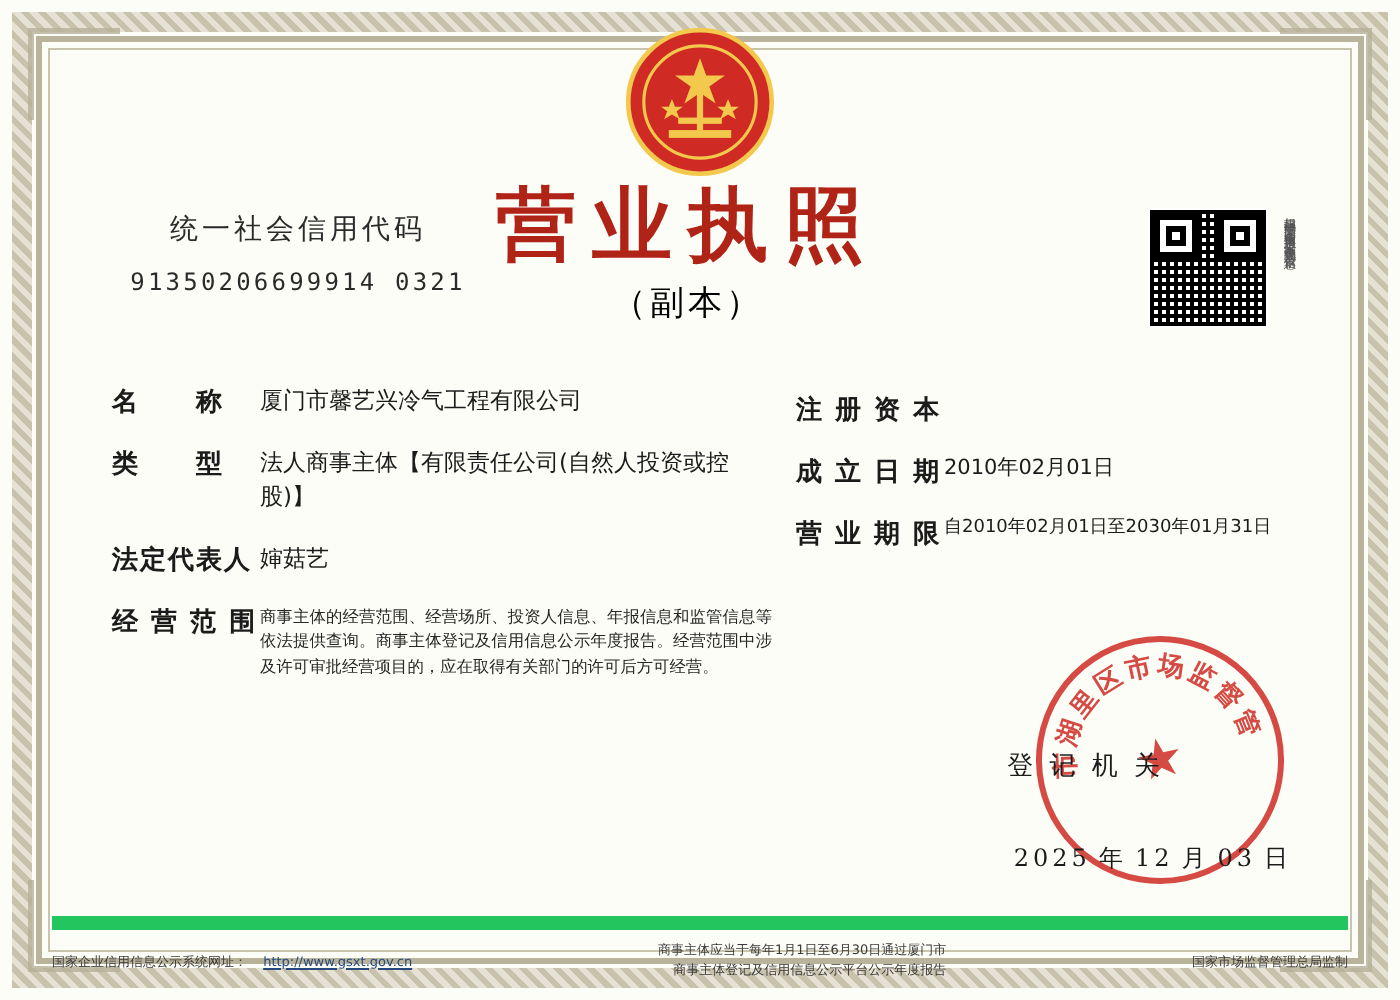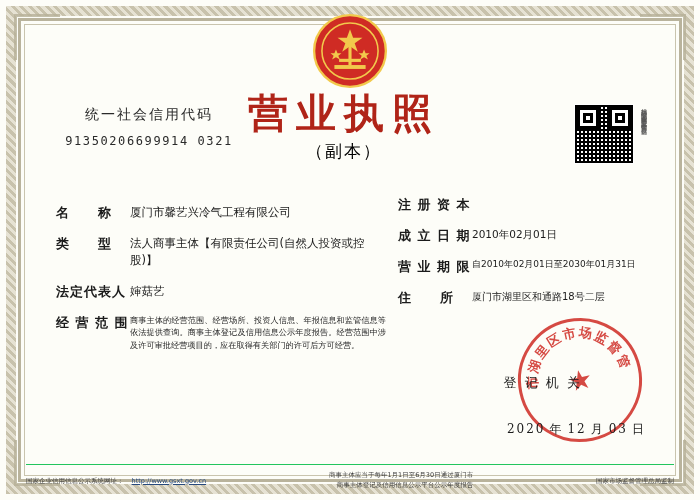--- a/index.html
+++ b/index.html
@@ -149,21 +149,21 @@
     color: #555;
     writing-mode: vertical-rl;
     height: 58px;
     letter-spacing: .5px;
   }
 
   
   .fields {
     position: absolute;
     left: 56px;
-    top: 204px;
+    top: 192px;
     width: 330px;
   }
   .fields-right {
     position: absolute;
     left: 398px;
     top: 196px;
     width: 250px;
   }
   .row {
     display: flex;
@@ -259,21 +259,21 @@
     position: absolute;
     left: 26px;
     right: 26px;
     bottom: 6px;
     height: 26px;
     display: flex;
     align-items: center;
     justify-content: space-between;
     font-size: 6.5px;
     color: #3a3a3a;
-    border-top: 1px solid #22c55e;
+    border-top: 7px solid #22c55e;
     padding-top: 3px;
   }
   .footer-left { white-space: nowrap; }
   .footer-left .url { margin-left: 6px; color: #26497d; text-decoration: underline; }
   .footer-center { text-align: right; line-height: 1.5; }
   .footer-right { white-space: nowrap; }
 </style>
 </head>
 <body>
 
@@ -340,41 +340,37 @@
       <div class="label sp4">注 册 资 本</div>
     </div>
     <div class="row">
       <div class="label sp4">成 立 日 期</div>
       <div class="value mono">2010年02月01日</div>
     </div>
     <div class="row">
       <div class="label sp4">营 业 期 限</div>
       <div class="value mono" style="font-size:9px">自2010年02月01日至2030年01月31日</div>
     </div>
-    <div class="row">
-      <div class="label sp4">住　　所</div>
-      <div class="value" style="font-size:10px">厦门市湖里区和通路18号二层</div>
-    </div>
   </div>
 
   <div class="seal">
     <svg class="seal-text" viewBox="0 0 118 118">
       <defs>
         <path id="sealArc" d="M 16,59 A 43,43 0 1 1 102,59" fill="none"></path>
       </defs>
       <text>
         <textPath href="#sealArc" startOffset="50%" text-anchor="middle">厦门市湖里区市场监督管理局</textPath>
       </text>
     </svg>
     <div class="seal-star">★</div>
   </div>
 
   <div class="authority">登 记 机 关</div>
   <div class="issue-date">
-    <span>2020</span><span>年</span><span>12</span><span>月</span><span>03</span><span>日</span>
+    <span>2025</span><span>年</span><span>12</span><span>月</span><span>03</span><span>日</span>
   </div>
 
   <div class="footer">
     <div class="footer-left">
       <span>国家企业信用信息公示系统网址：</span>
       <span class="url">http://www.gsxt.gov.cn</span>
     </div>
     <div class="footer-center">
       <div>商事主体应当于每年1月1日至6月30日通过厦门市</div>
       <div>商事主体登记及信用信息公示平台公示年度报告</div>

